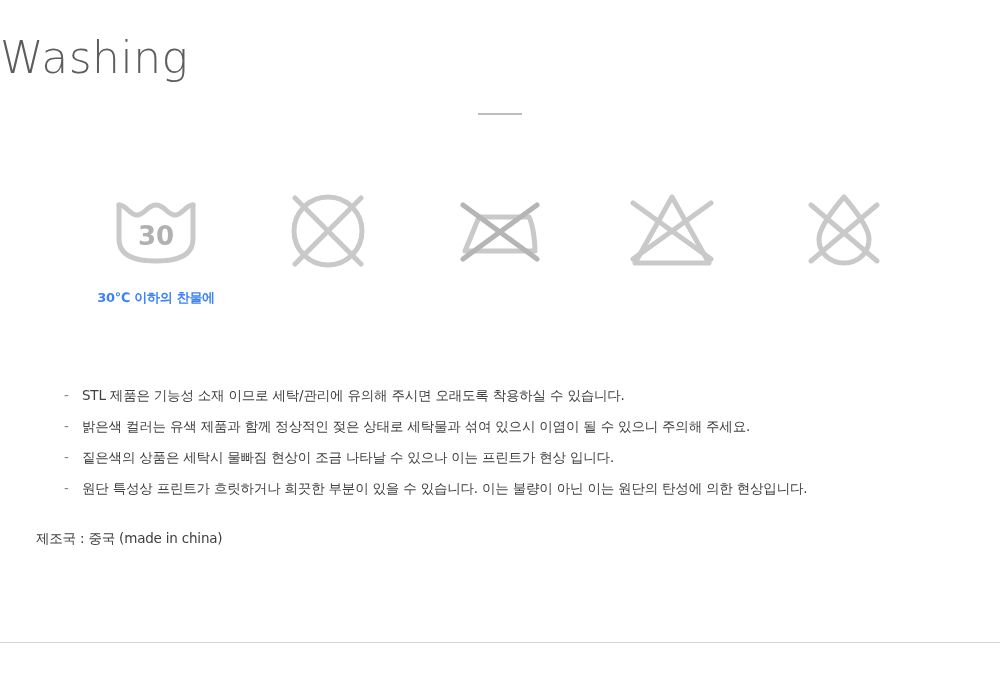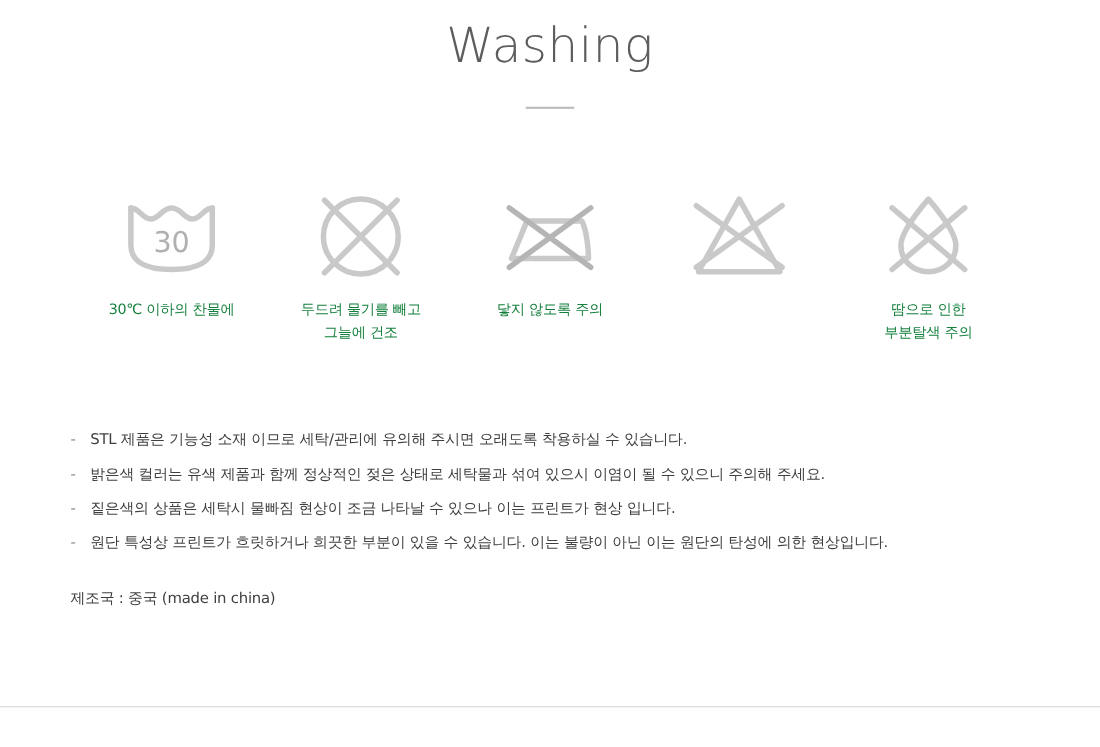--- a/index.html
+++ b/index.html
@@ -15,56 +15,57 @@
     overflow: hidden;
     position: relative;
   }
   .page {
     width: 1000px;
     height: 679px;
     position: relative;
     box-sizing: border-box;
   }
   .title {
-    text-align: center;
+    text-align: left;
     font-size: 44px;
     font-weight: 300;
     letter-spacing: 0.5px;
     color: #5d5d5d;
     margin: 0;
-    padding-top: 16px;
+    padding-top: 32px;
     font-family: "DejaVu Sans", sans-serif;
   }
   .title-rule {
     width: 44px;
     height: 2px;
     background: #bdbdbd;
     margin: 30px auto 0 auto;
   }
   .icon-row {
     display: flex;
     justify-content: center;
     align-items: flex-start;
     margin-top: 62px;
     padding: 0 40px;
+    font-weight: bold;
   }
   .icon-cell {
     width: 172px;
     text-align: center;
   }
   .icon-box {
     height: 110px;
     display: flex;
     align-items: center;
     justify-content: center;
   }
   .icon-caption {
     font-size: 13px;
     line-height: 21px;
-    color: #15803d;
+    color: #3b82f6;
     font-family: "DejaVu Sans", sans-serif;
     letter-spacing: -0.3px;
   }
   .notes {
     margin-top: 72px;
     padding-left: 64px;
     padding-right: 60px;
   }
   .note-line {
     font-size: 13.5px;
@@ -74,21 +75,21 @@
     letter-spacing: -0.2px;
     display: flex;
   }
   .note-dash {
     width: 18px;
     flex: 0 0 18px;
     color: #888;
   }
   .origin {
     margin-top: 26px;
-    padding-left: 64px;
+    padding-left: 36px;
     font-size: 13.5px;
     color: #3f3f3f;
     font-family: "DejaVu Sans", sans-serif;
     letter-spacing: -0.2px;
   }
   .footer-rule {
     position: absolute;
     left: 0;
     bottom: 36px;
     width: 1000px;
@@ -121,36 +122,31 @@
     </div>
 
     <div class="icon-cell">
       <div class="icon-box">
         <svg width="110" height="90" viewBox="0 0 110 90" aria-hidden="true">
           <circle cx="55" cy="44" r="34" fill="none" stroke="#c9c9c9" stroke-width="5"></circle>
           <line x1="22" y1="11" x2="88" y2="77" stroke="#c9c9c9" stroke-width="5" stroke-linecap="round"></line>
           <line x1="88" y1="11" x2="22" y2="77" stroke="#c9c9c9" stroke-width="5" stroke-linecap="round"></line>
         </svg>
       </div>
-      <div class="icon-caption">
-        <div>두드려 물기를 빼고</div>
-        <div>그늘에 건조</div>
-      </div>
     </div>
 
     <div class="icon-cell">
       <div class="icon-box">
         <svg width="110" height="90" viewBox="0 0 110 90" aria-hidden="true">
           <path d="M20,64 L34,30 L84,30 C88,38 90,54 90,64 Z" fill="none" stroke="#c9c9c9" stroke-width="5" stroke-linejoin="round"></path>
           <line x1="18" y1="18" x2="92" y2="72" stroke="#b5b5b5" stroke-width="5" stroke-linecap="round"></line>
           <line x1="92" y1="18" x2="18" y2="72" stroke="#b5b5b5" stroke-width="5" stroke-linecap="round"></line>
         </svg>
       </div>
       <div class="icon-caption">
-        <div>닿지 않도록 주의</div>
       </div>
     </div>
 
     <div class="icon-cell">
       <div class="icon-box">
         <svg width="110" height="90" viewBox="0 0 110 90" aria-hidden="true">
           <path d="M55,10 L92,76 L18,76 Z" fill="none" stroke="#c9c9c9" stroke-width="5" stroke-linejoin="round"></path>
           <line x1="16" y1="16" x2="94" y2="72" stroke="#c9c9c9" stroke-width="5" stroke-linecap="round"></line>
           <line x1="94" y1="16" x2="16" y2="72" stroke="#c9c9c9" stroke-width="5" stroke-linecap="round"></line>
         </svg>
@@ -159,24 +155,20 @@
       </div>
     </div>
 
     <div class="icon-cell">
       <div class="icon-box">
         <svg width="110" height="90" viewBox="0 0 110 90" aria-hidden="true">
           <path d="M55,10 C55,10 80,38 80,52 C80,66 69,76 55,76 C41,76 30,66 30,52 C30,38 55,10 55,10 Z" fill="none" stroke="#c9c9c9" stroke-width="5" stroke-linejoin="round"></path>
           <line x1="22" y1="18" x2="88" y2="74" stroke="#c9c9c9" stroke-width="5" stroke-linecap="round"></line>
           <line x1="88" y1="18" x2="22" y2="74" stroke="#c9c9c9" stroke-width="5" stroke-linecap="round"></line>
         </svg>
-      </div>
-      <div class="icon-caption">
-        <div>땀으로 인한</div>
-        <div>부분탈색 주의</div>
       </div>
     </div>
 
   </div>
 
   <div class="notes">
     <div class="note-line">
       <span class="note-dash">-</span>
       <span>STL 제품은 기능성 소재 이므로 세탁/관리에 유의해 주시면 오래도록 착용하실 수 있습니다.</span>
     </div>

